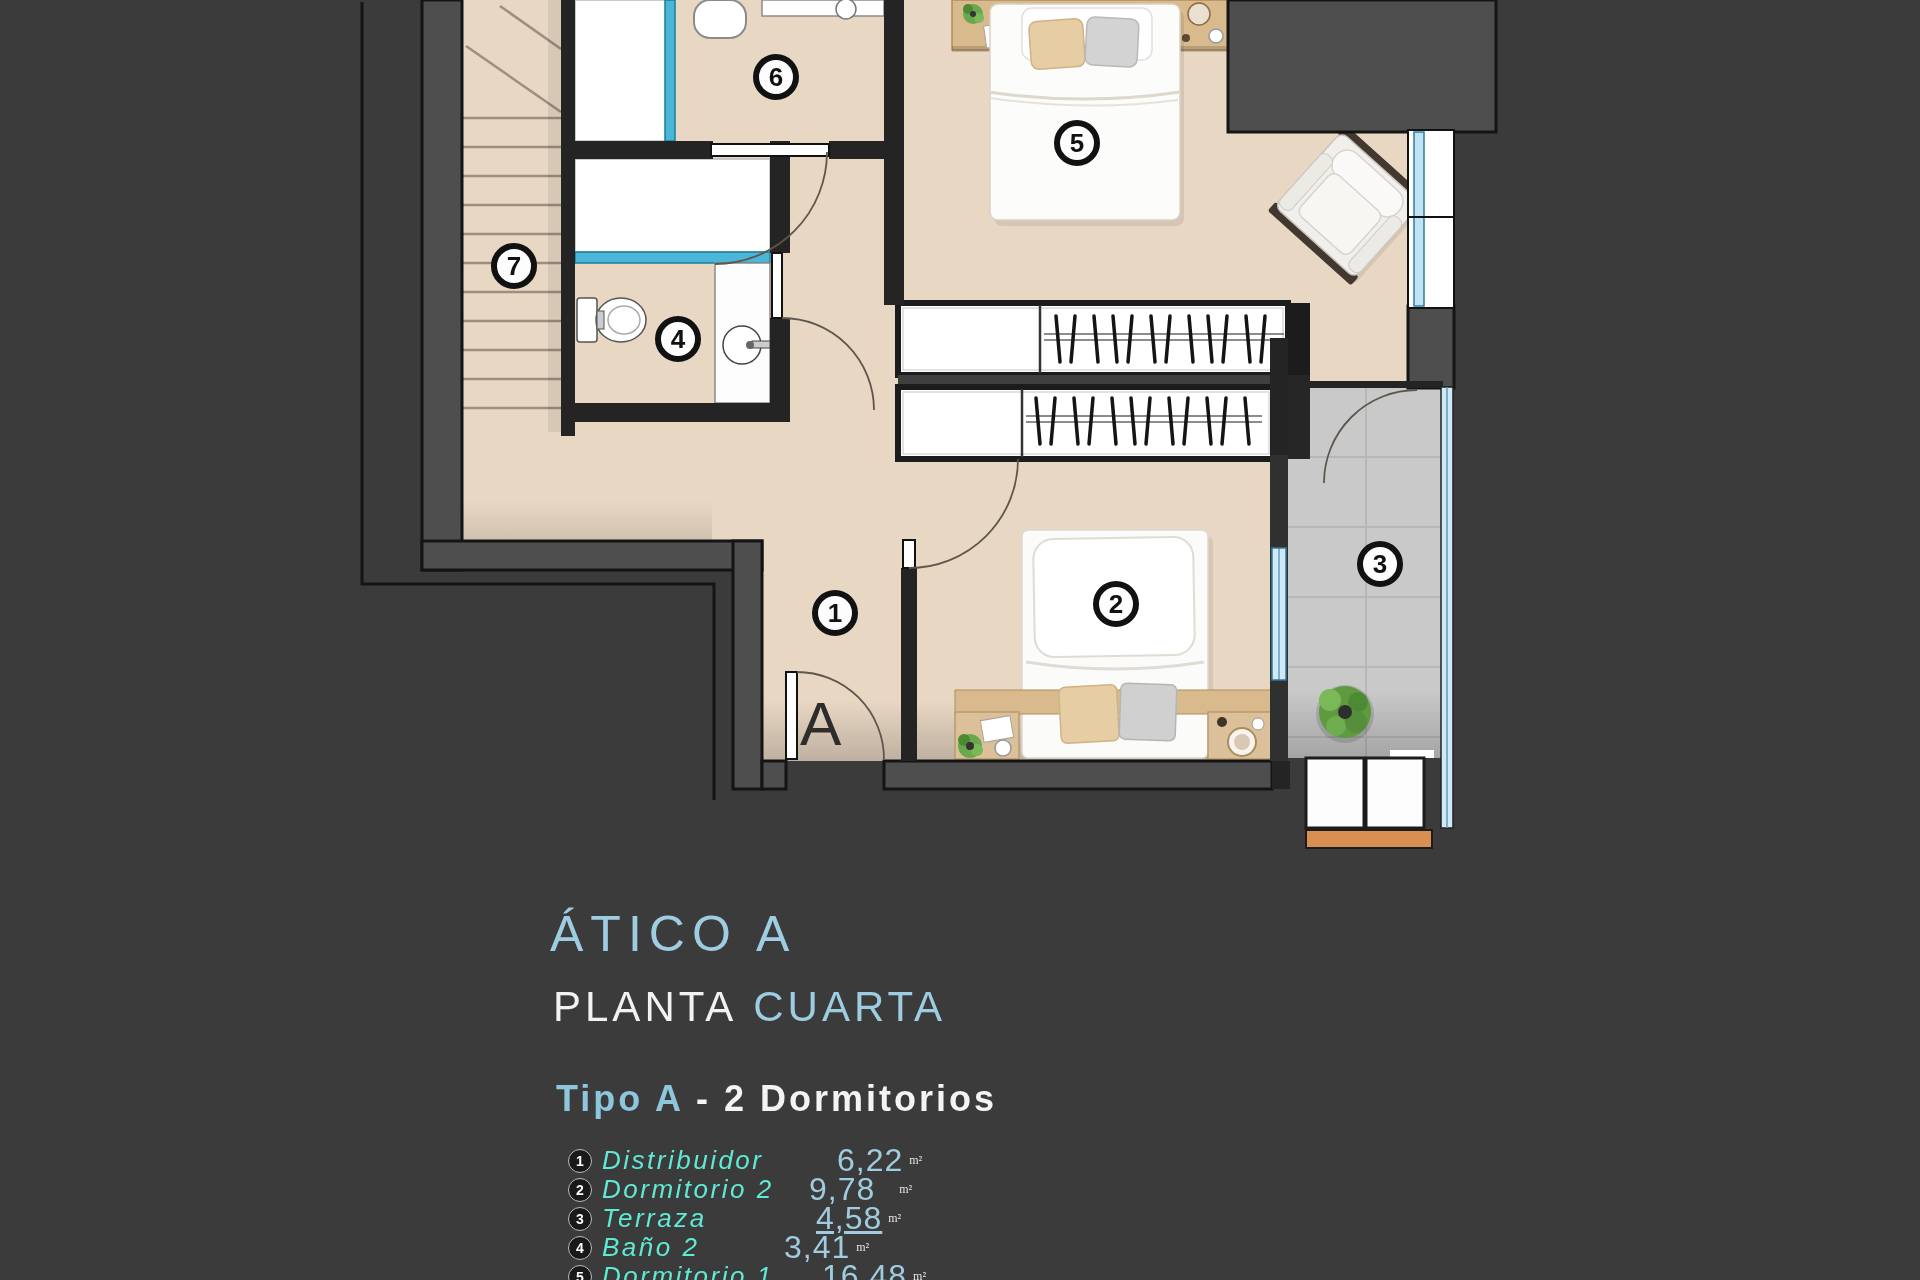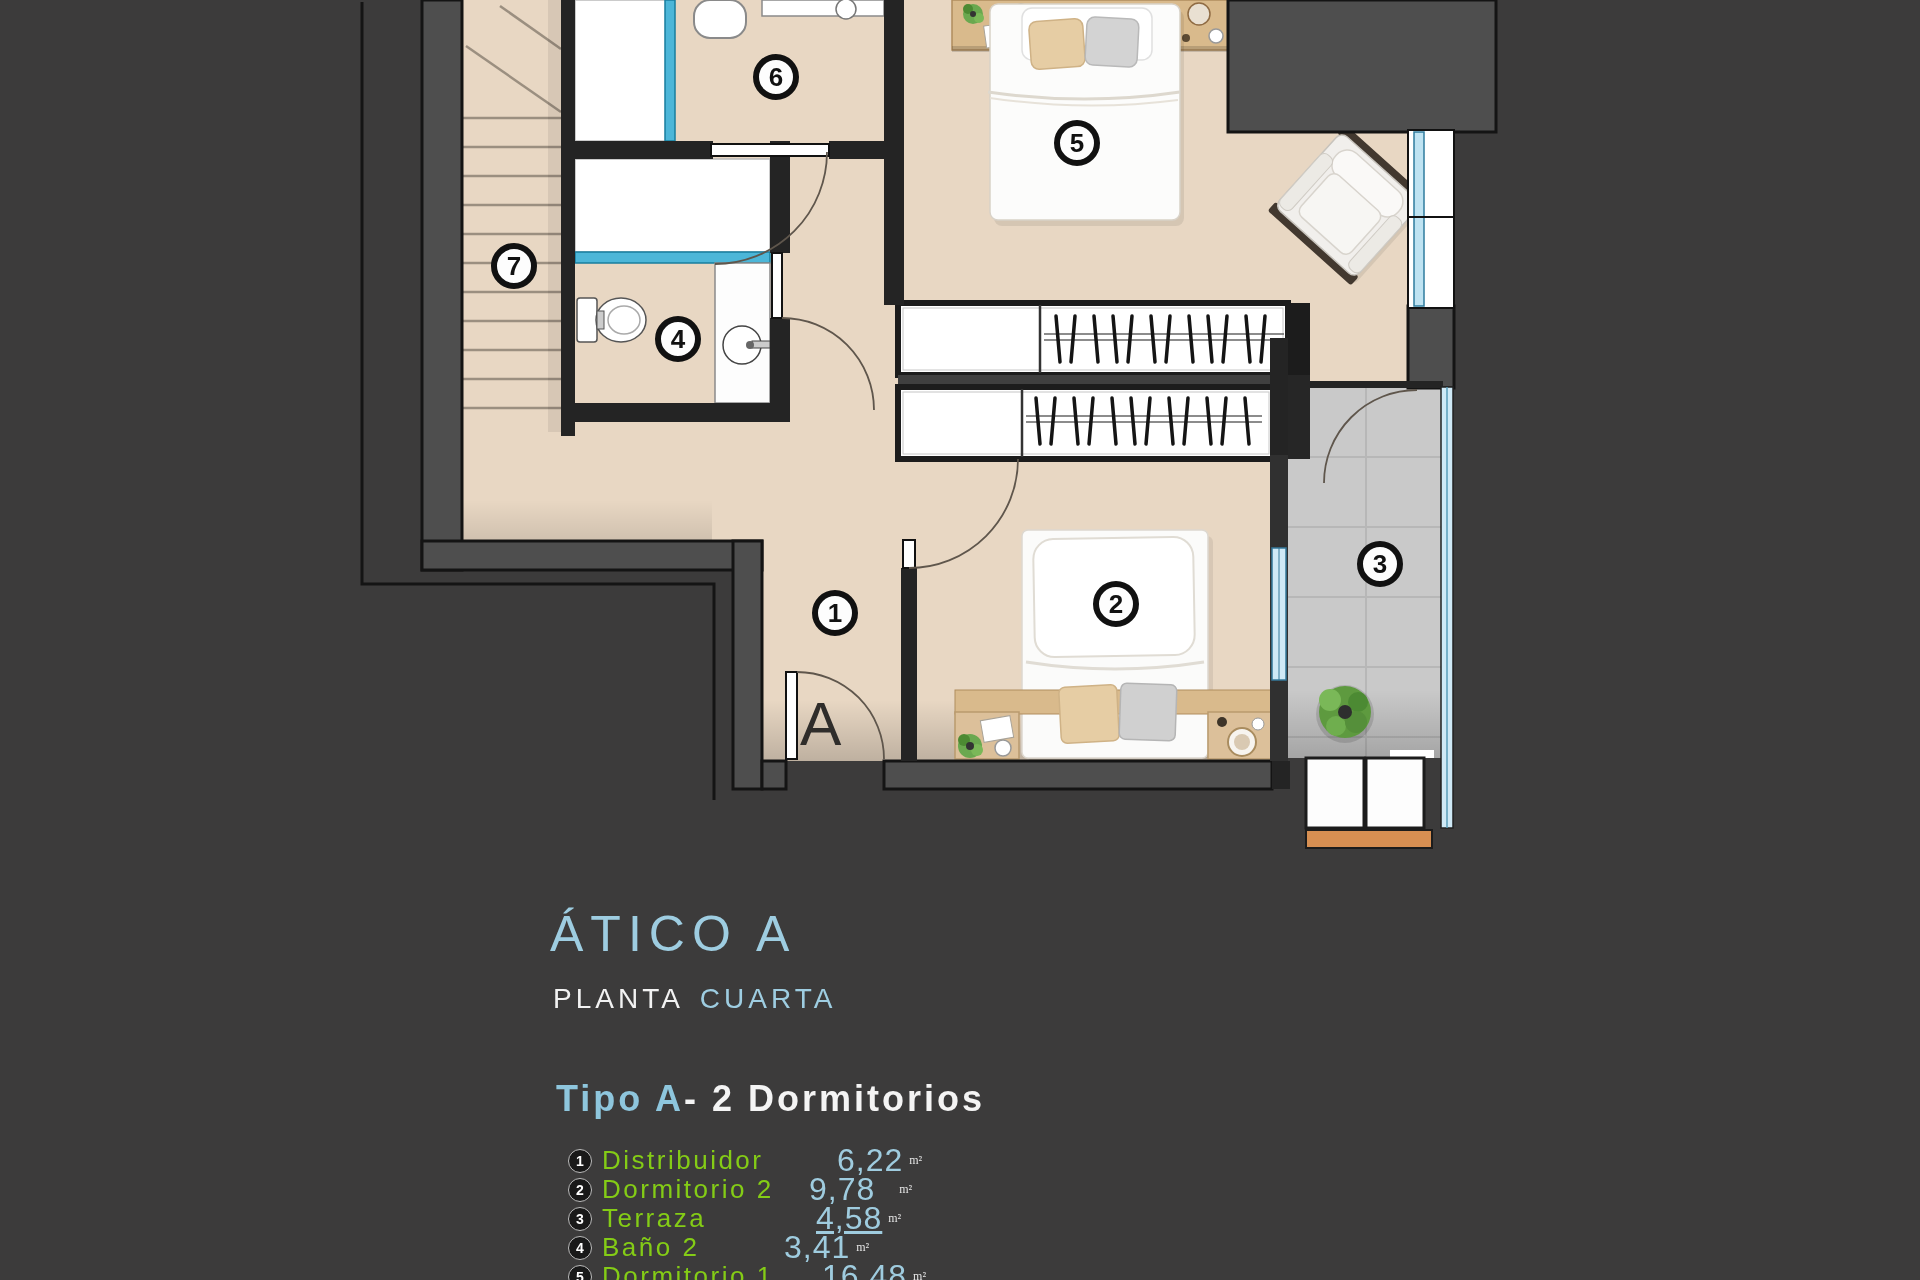--- a/index.html
+++ b/index.html
@@ -8,32 +8,32 @@
   svg{position:absolute;left:0;top:0;}
 
   
   .marker{position:absolute;width:34px;height:34px;border-radius:50%;
           background:#fdfdfd;border:6px solid #111;color:#111;
           font-size:26px;font-weight:bold;line-height:34px;text-align:center;}
   .entrance{position:absolute;color:#2f2d2b;font-size:62px;font-weight:400;letter-spacing:1px;}
 
   
   .title1{position:absolute;left:550px;top:905px;font-size:50px;letter-spacing:7px;color:#9ecde1;}
-  .title2{position:absolute;left:553px;top:983px;font-size:28px;letter-spacing:4px;color:#f2f2f2;}
+  .title2{position:absolute;left:553px;top:983px;font-size:42px;letter-spacing:4px;color:#f2f2f2;}
   .title2 .blue{color:#9ecde1;margin-left:16px;}
   .subtitle{position:absolute;left:556px;top:1078px;font-size:36px;font-weight:bold;
             letter-spacing:3px;color:#8ec6dd;}
-  .subtitle .white{color:#f4f4f4;}
+  .subtitle .white{color:#f4f4f4;margin-left:12px;}
 
   .legend{position:absolute;left:568px;top:1146px;}
   .legend-row{display:flex;align-items:center;height:29px;}
   .bullet{width:22px;height:22px;border-radius:50%;background:#191919;border:1px solid #bdbdbd;
           color:#fff;font-size:14px;font-weight:bold;text-align:center;line-height:22px;
           margin-right:10px;flex:0 0 auto;}
-  .rname{color:#84cc16;font-size:26px;letter-spacing:2.5px;width:235px;flex:0 0 auto;}
+  .rname{color:#5eead4;font-size:26px;letter-spacing:2.5px;width:235px;flex:0 0 auto;font-style:italic;}
   .rarea{color:#9fccdf;font-size:32px;letter-spacing:1px;}
   .runit{color:#e6e6e6;font-size:12px;margin-left:6px;font-family:Liberation Serif, serif;}
   .legend-row:nth-child(2) .rarea{margin-left:-28px;}
   .legend-row:nth-child(2) .runit{margin-left:24px;}
   .legend-row:nth-child(3) .rarea{margin-left:-21px;text-decoration:underline;}
   .legend-row:nth-child(4) .rarea{margin-left:-53px;}
   .legend-row:nth-child(5) .rarea{margin-left:-15px;}
 </style>
 </head>
 <body>

